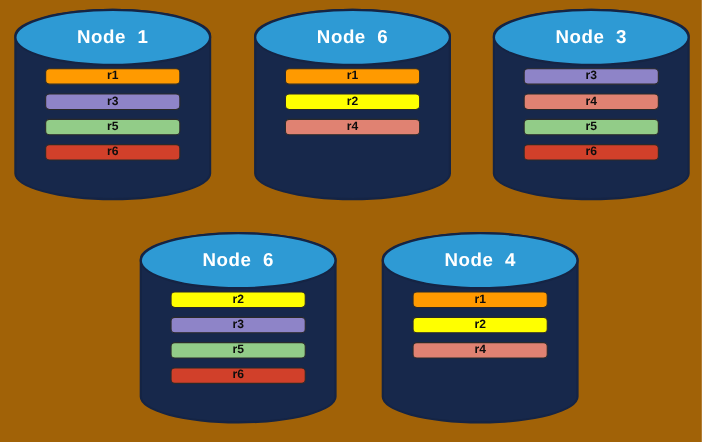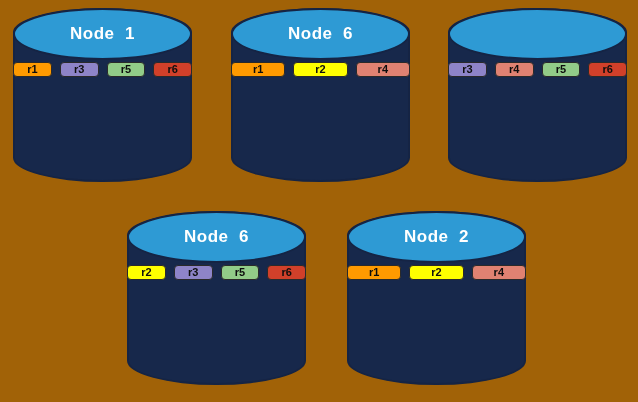--- a/index.html
+++ b/index.html
@@ -67,21 +67,21 @@
     z-index: 3;
   }
 
   .record-stack {
     position: absolute;
     left: 0;
     top: 54px;
     width: 100%;
     z-index: 2;
     display: flex;
-    flex-direction: row;
+    flex-direction: column;
     align-items: center;
     gap: 8px;
   }
   .record-bar {
     width: 123px;
     height: 15px;
     border: 1px solid #2a2a2a;
     border-radius: 4px;
     box-sizing: border-box;
     display: flex;
@@ -114,20 +114,21 @@
       <div class="node-title">Node  6</div>
       <div class="record-stack">
         <div class="record-bar" style="background: rgb(255, 154, 0);">r1</div>
         <div class="record-bar" style="background: rgb(255, 255, 0);">r2</div>
         <div class="record-bar" style="background: rgb(224, 130, 114);">r4</div>
       </div>
     </div>
     <div class="node" style="left: 448px; top: 8px; width: 179px; height: 174px;">
       <div class="cyl-body" style="background: rgb(23, 40, 75); border-color: rgb(21, 36, 68);"></div>
       <div class="cyl-top" style="background: rgb(46, 154, 212); border-color: rgb(21, 36, 68);"></div>
+      <div class="node-title">Node  3</div>
       <div class="record-stack">
         <div class="record-bar" style="background: rgb(142, 132, 200);">r3</div>
         <div class="record-bar" style="background: rgb(224, 130, 114);">r4</div>
         <div class="record-bar" style="background: rgb(146, 204, 136);">r5</div>
         <div class="record-bar" style="background: rgb(209, 64, 42);">r6</div>
       </div>
     </div>
     <div class="node" style="left: 127px; top: 211px; width: 179px; height: 174px;">
       <div class="cyl-body" style="background: rgb(23, 40, 75); border-color: rgb(21, 36, 68);"></div>
       <div class="cyl-top" style="background: rgb(46, 154, 212); border-color: rgb(21, 36, 68);"></div>
@@ -135,20 +136,20 @@
       <div class="record-stack">
         <div class="record-bar" style="background: rgb(255, 255, 0);">r2</div>
         <div class="record-bar" style="background: rgb(142, 132, 200);">r3</div>
         <div class="record-bar" style="background: rgb(146, 204, 136);">r5</div>
         <div class="record-bar" style="background: rgb(209, 64, 42);">r6</div>
       </div>
     </div>
     <div class="node" style="left: 347px; top: 211px; width: 179px; height: 174px;">
       <div class="cyl-body" style="background: rgb(23, 40, 75); border-color: rgb(21, 36, 68);"></div>
       <div class="cyl-top" style="background: rgb(46, 154, 212); border-color: rgb(21, 36, 68);"></div>
-      <div class="node-title">Node  2</div>
+      <div class="node-title">Node  4</div>
       <div class="record-stack">
         <div class="record-bar" style="background: rgb(255, 154, 0);">r1</div>
         <div class="record-bar" style="background: rgb(255, 255, 0);">r2</div>
         <div class="record-bar" style="background: rgb(224, 130, 114);">r4</div>
       </div>
     </div>
   </div>
 
 </body></html>

